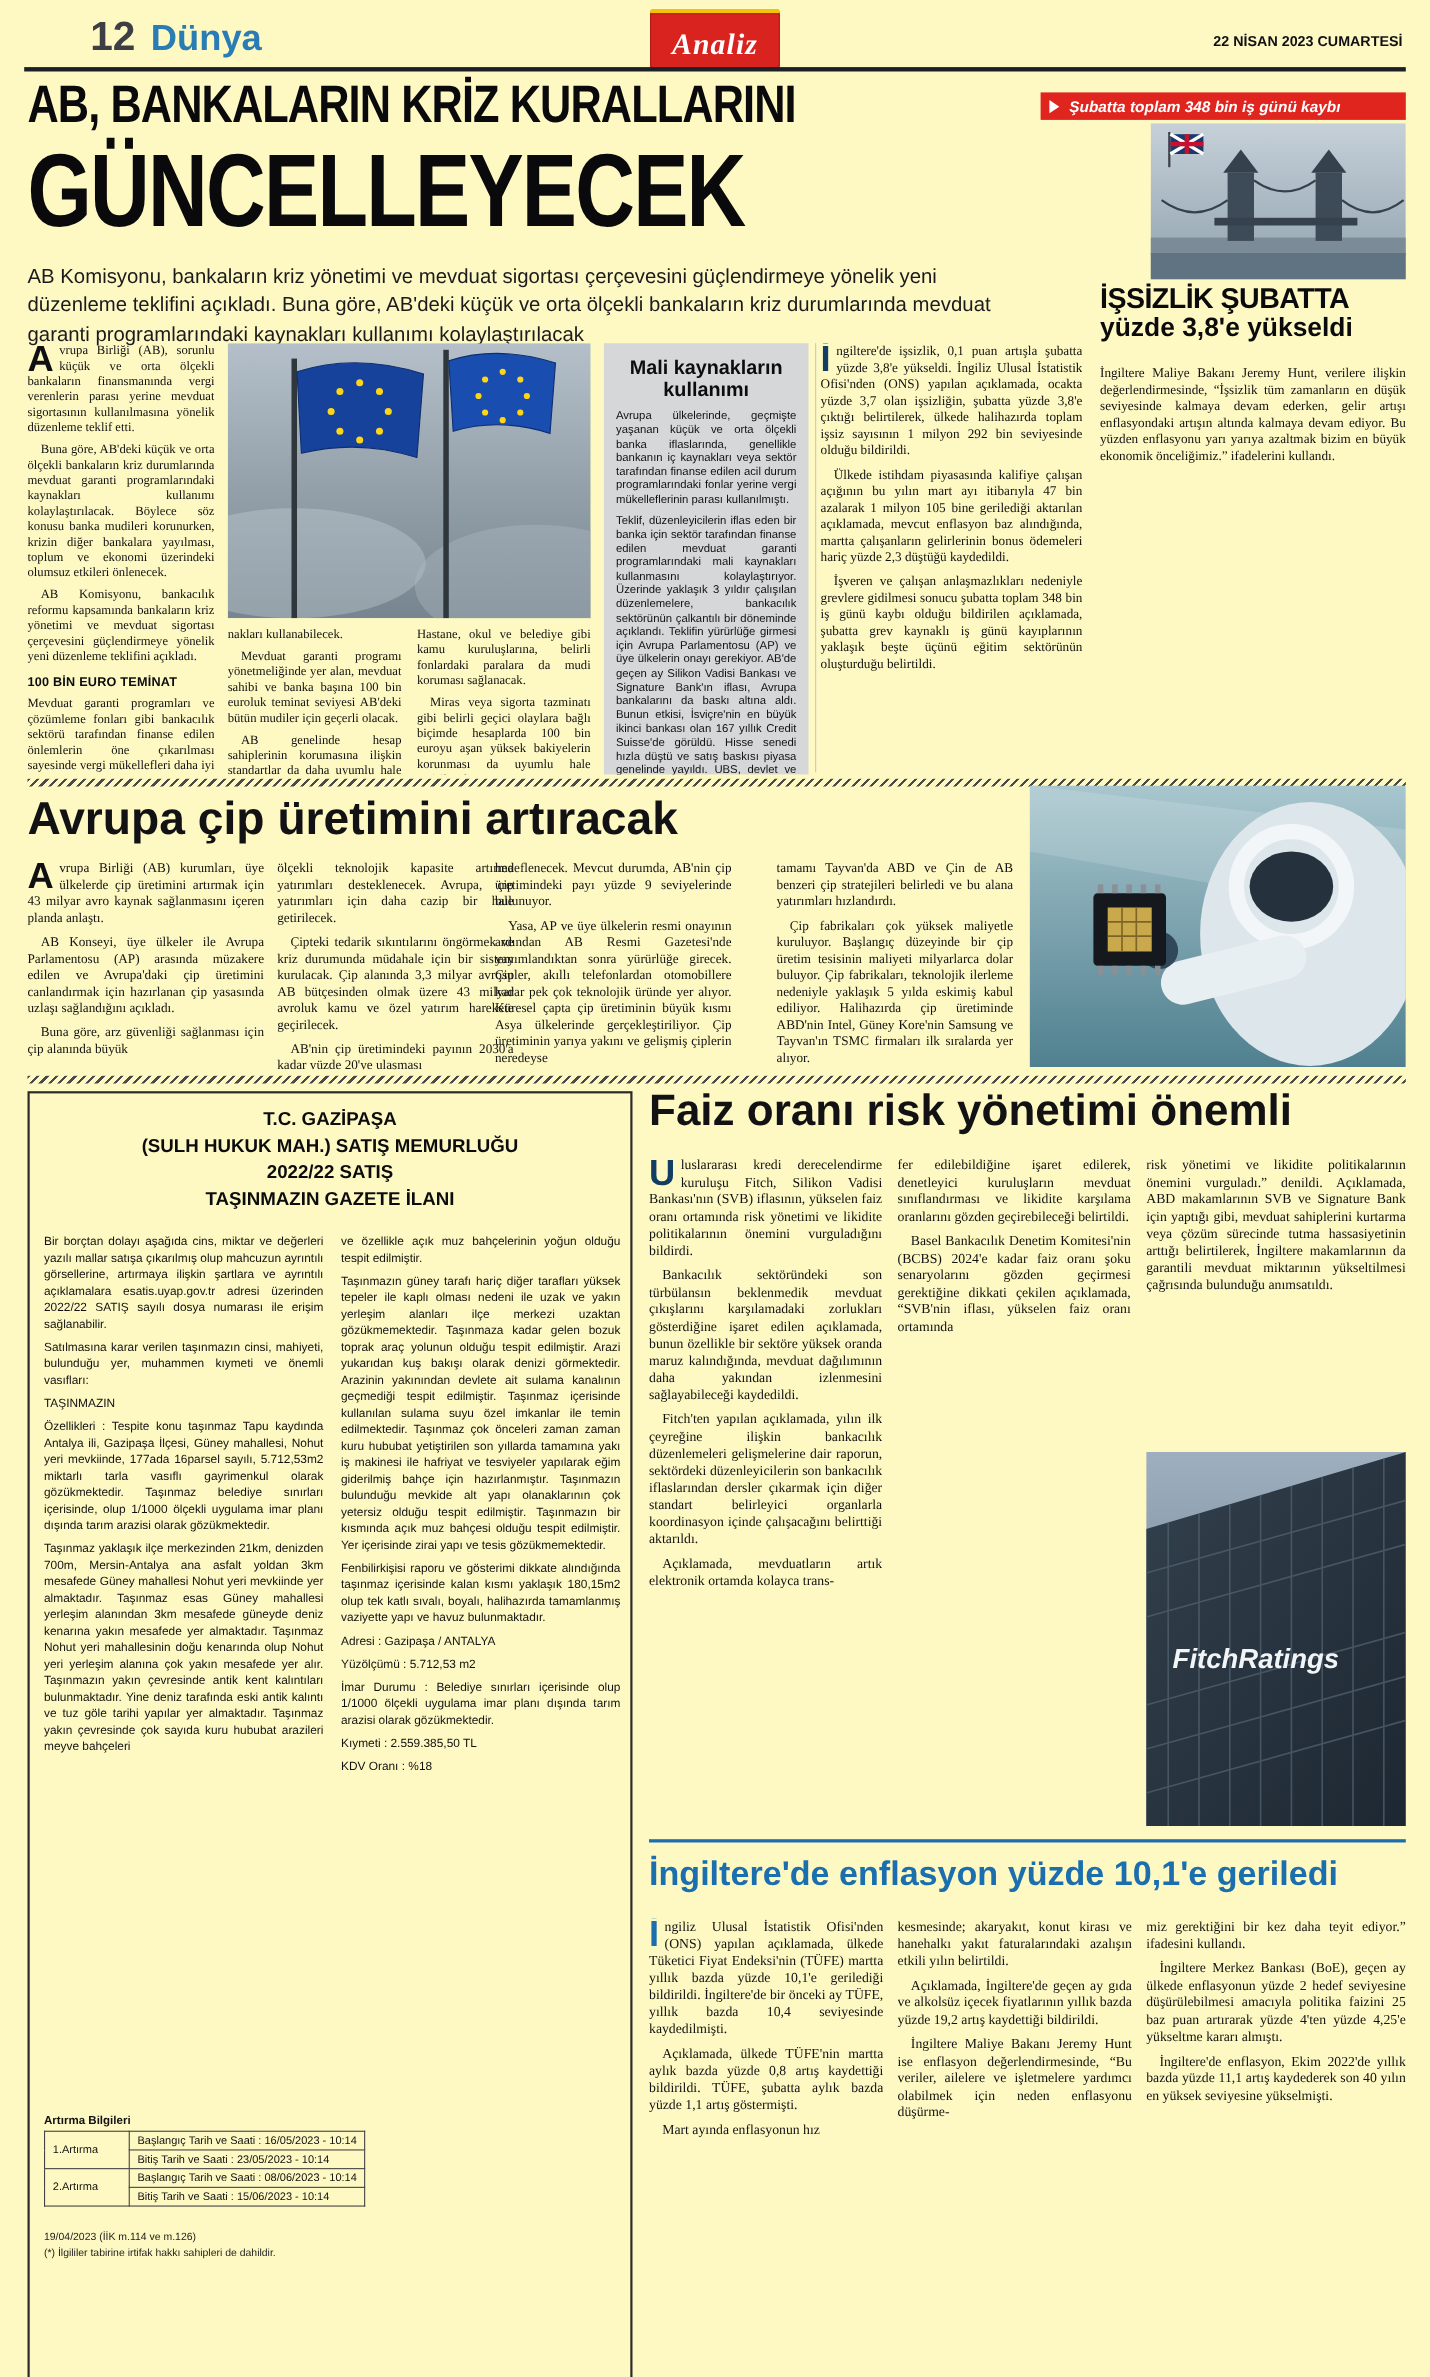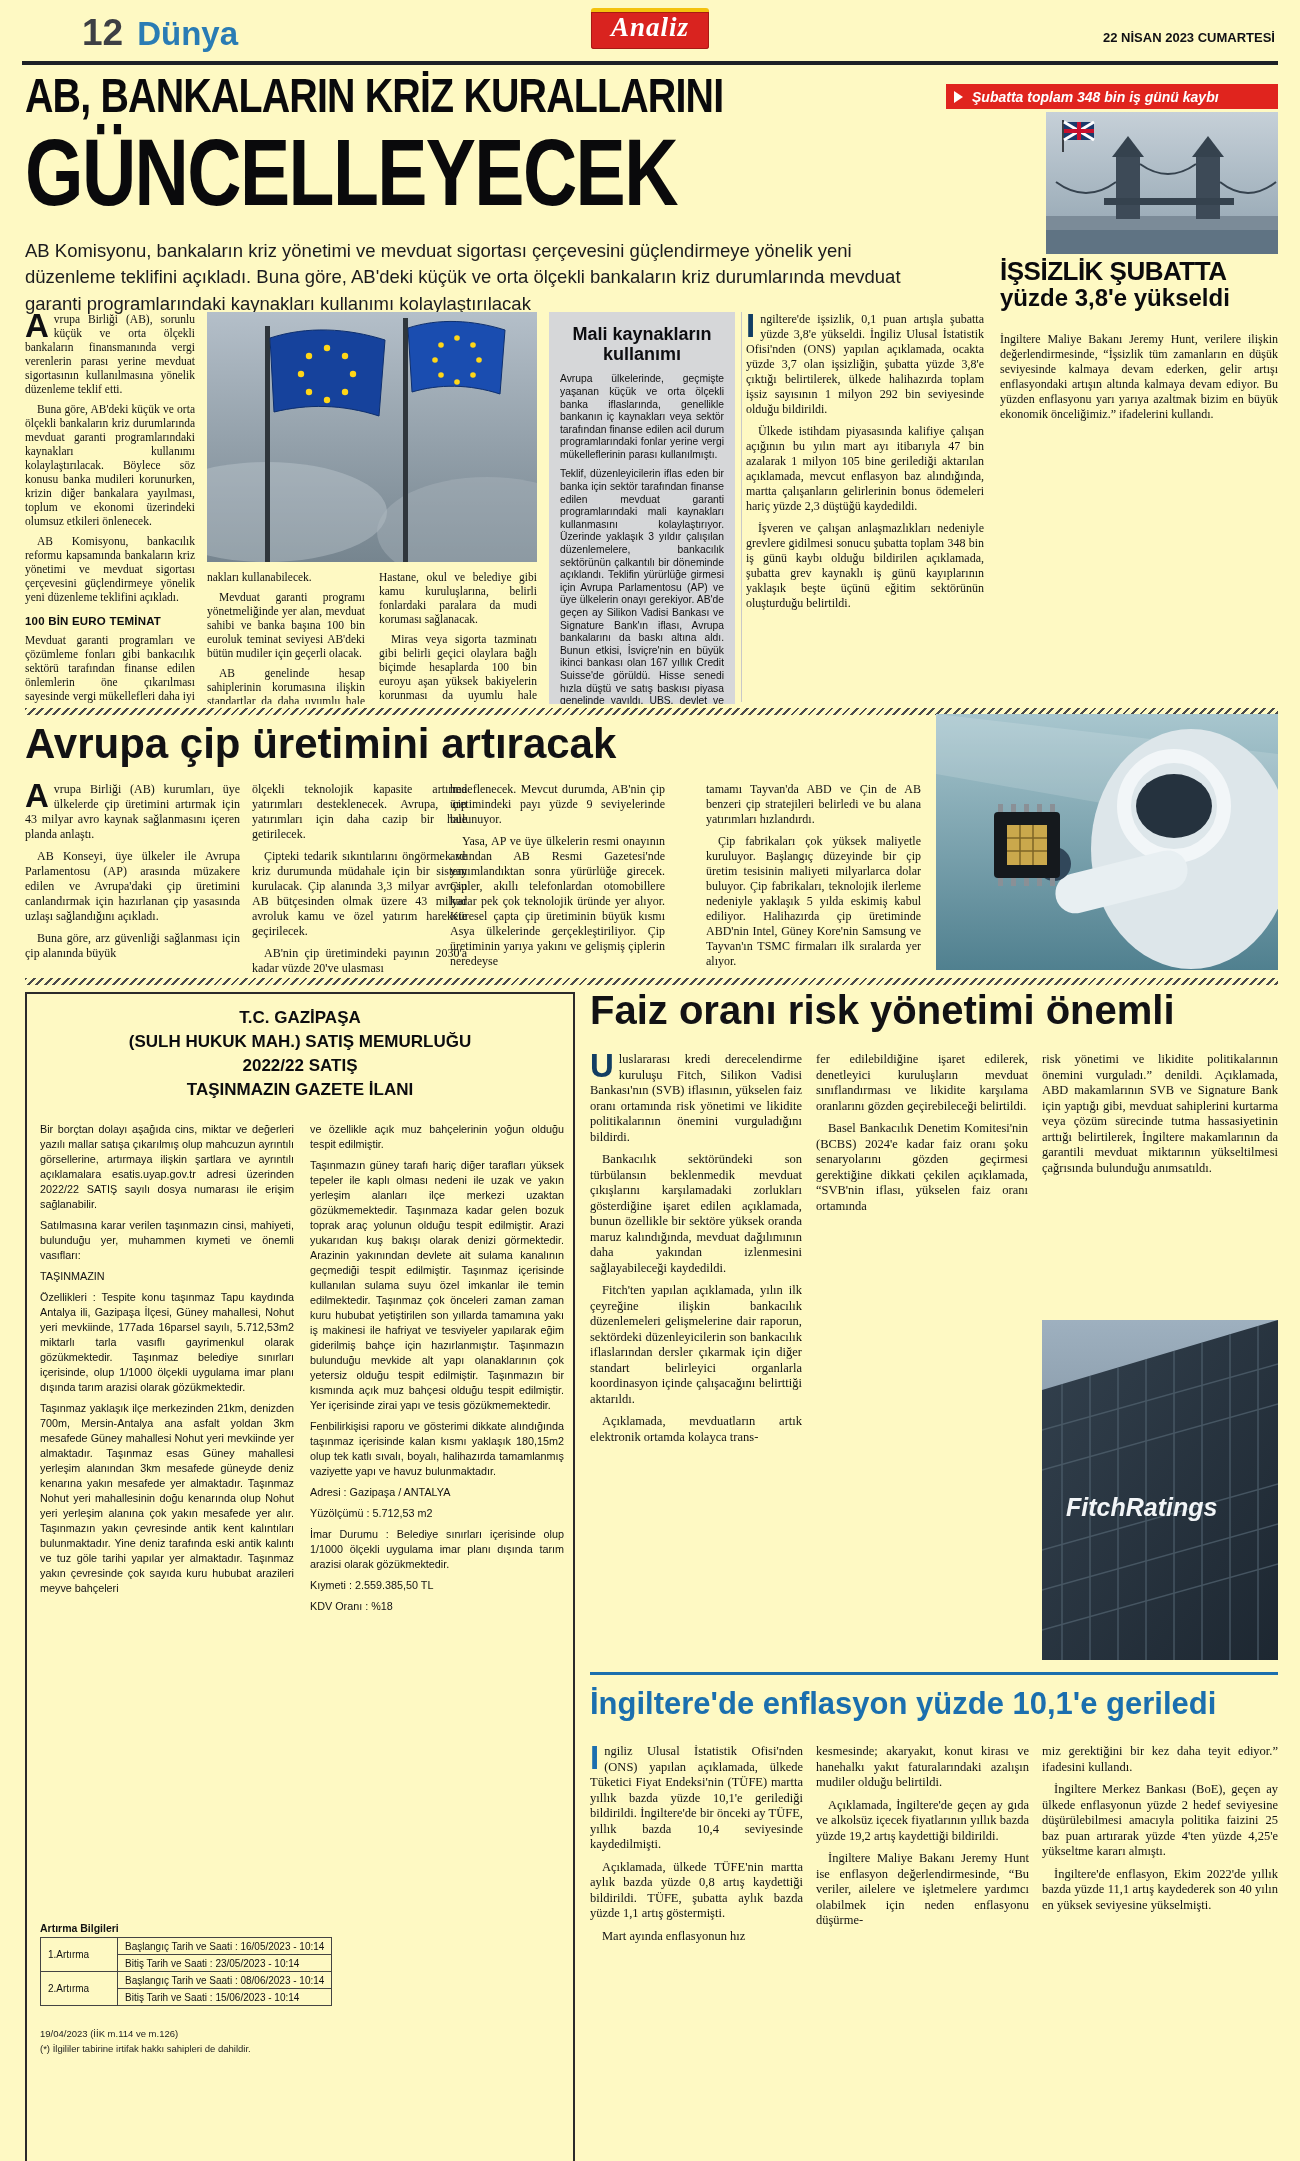--- a/index.html
+++ b/index.html
@@ -5,21 +5,21 @@
   html,body{margin:0;padding:0;background:#e9e9e9;}
   #page{position:relative;width:1300px;height:2161px;background:#fef9c3;overflow:hidden;
         font-family:"Liberation Serif",serif;color:#111;}
   .abs{position:absolute;}
 
   
   #hdr-left{left:82px;top:12px;display:flex;align-items:baseline;gap:14px;}
   #page-num{font-family:"Liberation Sans",sans-serif;font-size:37px;font-weight:700;color:#3d3f44;}
   #section-name{font-family:"Liberation Sans",sans-serif;font-size:33px;font-weight:600;color:#2a7cb4;}
   #logo{left:50%;top:8px;transform:translateX(-50%);background:#d9231f;border-top:4px solid #f4c20d;
-        border-radius:3px;padding:0 20px 6px;box-shadow:0 0 0 1px #a81915 inset;}
+        border-radius:3px;padding:13px 20px 6px;box-shadow:0 0 0 1px #a81915 inset;}
   #logo .word{color:#fff;font-family:"Liberation Serif",serif;font-style:italic;font-weight:700;font-size:27px;letter-spacing:1px;}
   #issue-date{right:25px;top:30px;font-family:"Liberation Sans",sans-serif;font-size:13px;font-weight:700;color:#101014;}
   #hdr-rule{left:22px;right:22px;top:61px;height:4px;background:#1d2026;}
 
   
   #hl1{left:25px;top:72px;font-family:"Liberation Sans",sans-serif;font-weight:900;font-size:48px;line-height:1.02;
        color:#0a0a0c;transform:scaleX(.82);transform-origin:left top;white-space:nowrap;letter-spacing:-1px;}
   #hl2{left:25px;top:126px;font-family:"Liberation Sans",sans-serif;font-weight:900;font-size:94px;line-height:1;
        color:#0a0a0c;transform:scaleX(.80);transform-origin:left top;white-space:nowrap;letter-spacing:-2px;}
   #standfirst{left:25px;top:238px;width:880px;font-family:"Liberation Sans",sans-serif;font-size:18.5px;
@@ -413,21 +413,21 @@
 
   <div class="abs" id="infl-rule"></div>
   <div class="abs" id="infl-hl">İngiltere'de enflasyon yüzde 10,1'e geriledi</div>
 
   <div class="abs bodycol2 inflcol" id="infl-c1">
     <p class="first"><span class="dcap blue">İ</span><span>ngiliz Ulusal İstatistik Ofisi'nden (ONS) yapılan açıklamada, ülkede Tüketici Fiyat Endeksi'nin (TÜFE) martta yıllık bazda yüzde 10,1'e gerilediği bildirildi. İngiltere'de bir önceki ay TÜFE, yıllık bazda 10,4 seviyesinde kaydedilmişti.</span></p>
     <p>Açıklamada, ülkede TÜFE'nin martta aylık bazda yüzde 0,8 artış kaydettiği bildirildi. TÜFE, şubatta aylık bazda yüzde 1,1 artış göstermişti.</p>
     <p>Mart ayında enflasyonun hız</p>
   </div>
   <div class="abs bodycol2 inflcol" id="infl-c2">
-    <p class="first">kesmesinde; akaryakıt, konut kirası ve hanehalkı yakıt faturalarındaki azalışın mudiler olduğu belirtildi.</p>
+    <p class="first">kesmesinde; akaryakıt, konut kirası ve hanehalkı yakıt faturalarındaki azalışın etkili yılın belirtildi.</p>
     <p>Açıklamada, İngiltere'de geçen ay gıda ve alkolsüz içecek fiyatlarının yıllık bazda yüzde 19,2 artış kaydettiği bildirildi.</p>
     <p>İngiltere Maliye Bakanı Jeremy Hunt ise enflasyon değerlendirmesinde, “Bu veriler, ailelere ve işletmelere yardımcı olabilmek için neden enflasyonu düşürme-</p>
   </div>
   <div class="abs bodycol2 inflcol" id="infl-c3">
     <p class="first">miz gerektiğini bir kez daha teyit ediyor.” ifadesini kullandı.</p>
     <p>İngiltere Merkez Bankası (BoE), geçen ay ülkede enflasyonun yüzde 2 hedef seviyesine düşürülebilmesi amacıyla politika faizini 25 baz puan artırarak yüzde 4'ten yüzde 4,25'e yükseltme kararı almıştı.</p>
     <p>İngiltere'de enflasyon, Ekim 2022'de yıllık bazda yüzde 11,1 artış kaydederek son 40 yılın en yüksek seviyesine yükselmişti.</p>
   </div>
 
 </div>

